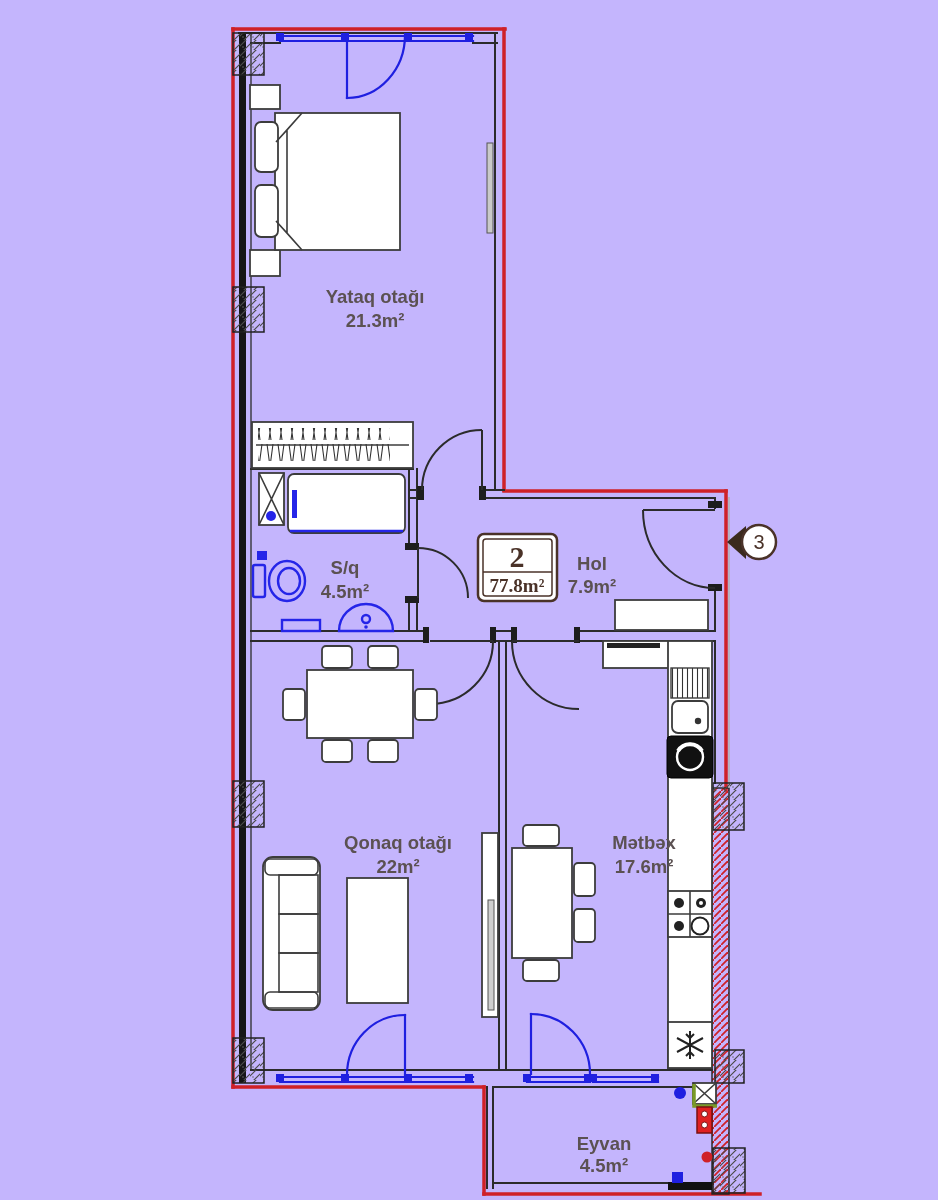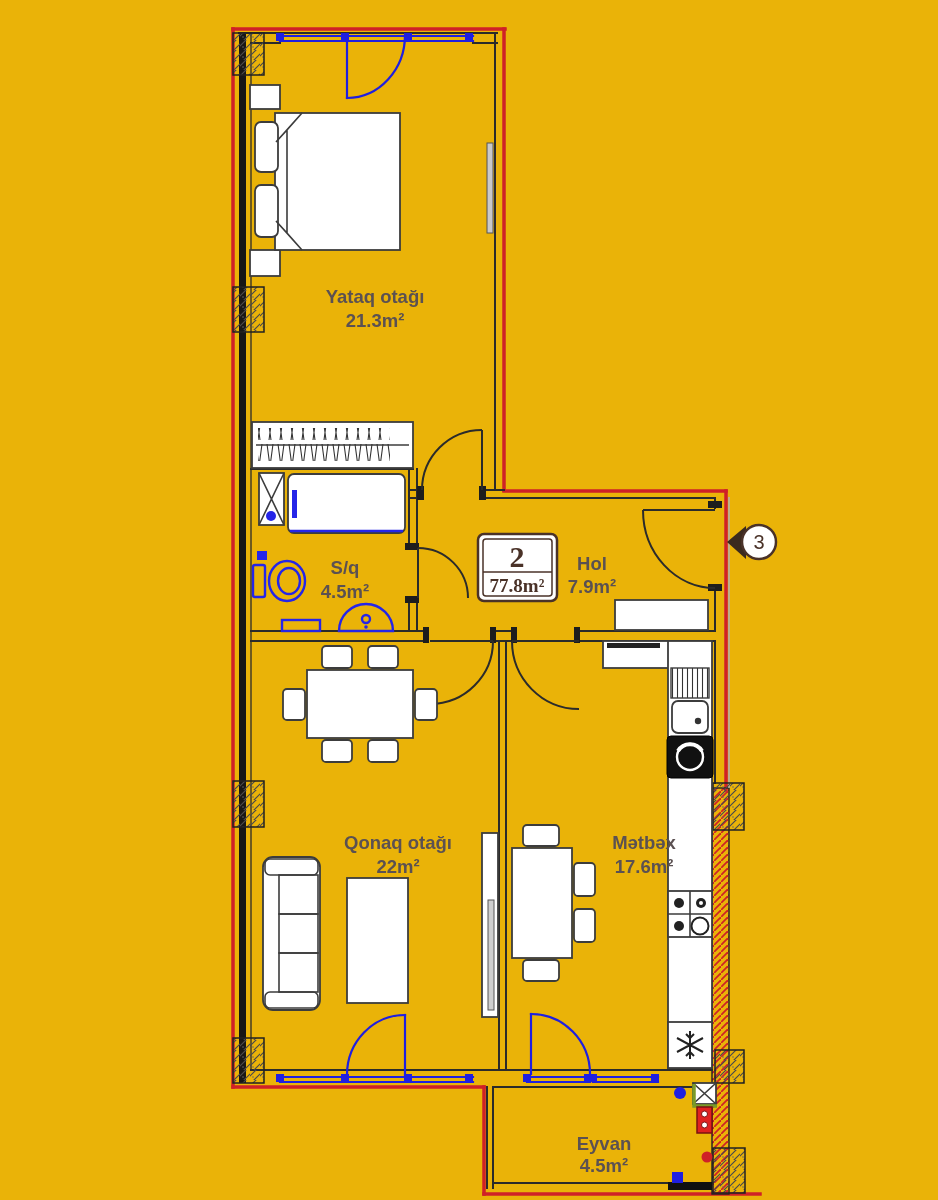--- a/index.html
+++ b/index.html
@@ -1,16 +1,16 @@
 <!DOCTYPE html>
 <html><head>
 <meta charset="utf-8">
 <style>
   html,body{margin:0;padding:0;background:#ffffff;}
-  .stage{width:938px;height:1200px;position:relative;background:#eab308;font-family:"Liberation Sans","DejaVu Sans",sans-serif;}
+  .stage{width:938px;height:1200px;position:relative;background:#c4b5fd;font-family:"Liberation Sans","DejaVu Sans",sans-serif;}
   svg{display:block;}
   .red{stroke:#cf2127;stroke-width:3.5;fill:none;stroke-linecap:square;}
   .wall{stroke:#2b2b2b;stroke-width:2;fill:none;stroke-linecap:square;}
   .thin{stroke:#2b2b2b;stroke-width:1.3;fill:none;}
   .gray{stroke:#b0b0b0;stroke-width:1.5;fill:none;}
   .blue{stroke:#1f1fe0;stroke-width:2.2;fill:none;stroke-linecap:square;}
   .bluefix{stroke:#2525e8;stroke-width:2.4;fill:none;}
   .furn{fill:#ffffff;stroke:#3c3c3c;stroke-width:1.8;}
   .furnl{stroke:#3c3c3c;stroke-width:1.6;fill:none;}
   .jamb{fill:#1d1d1d;stroke:none;}

